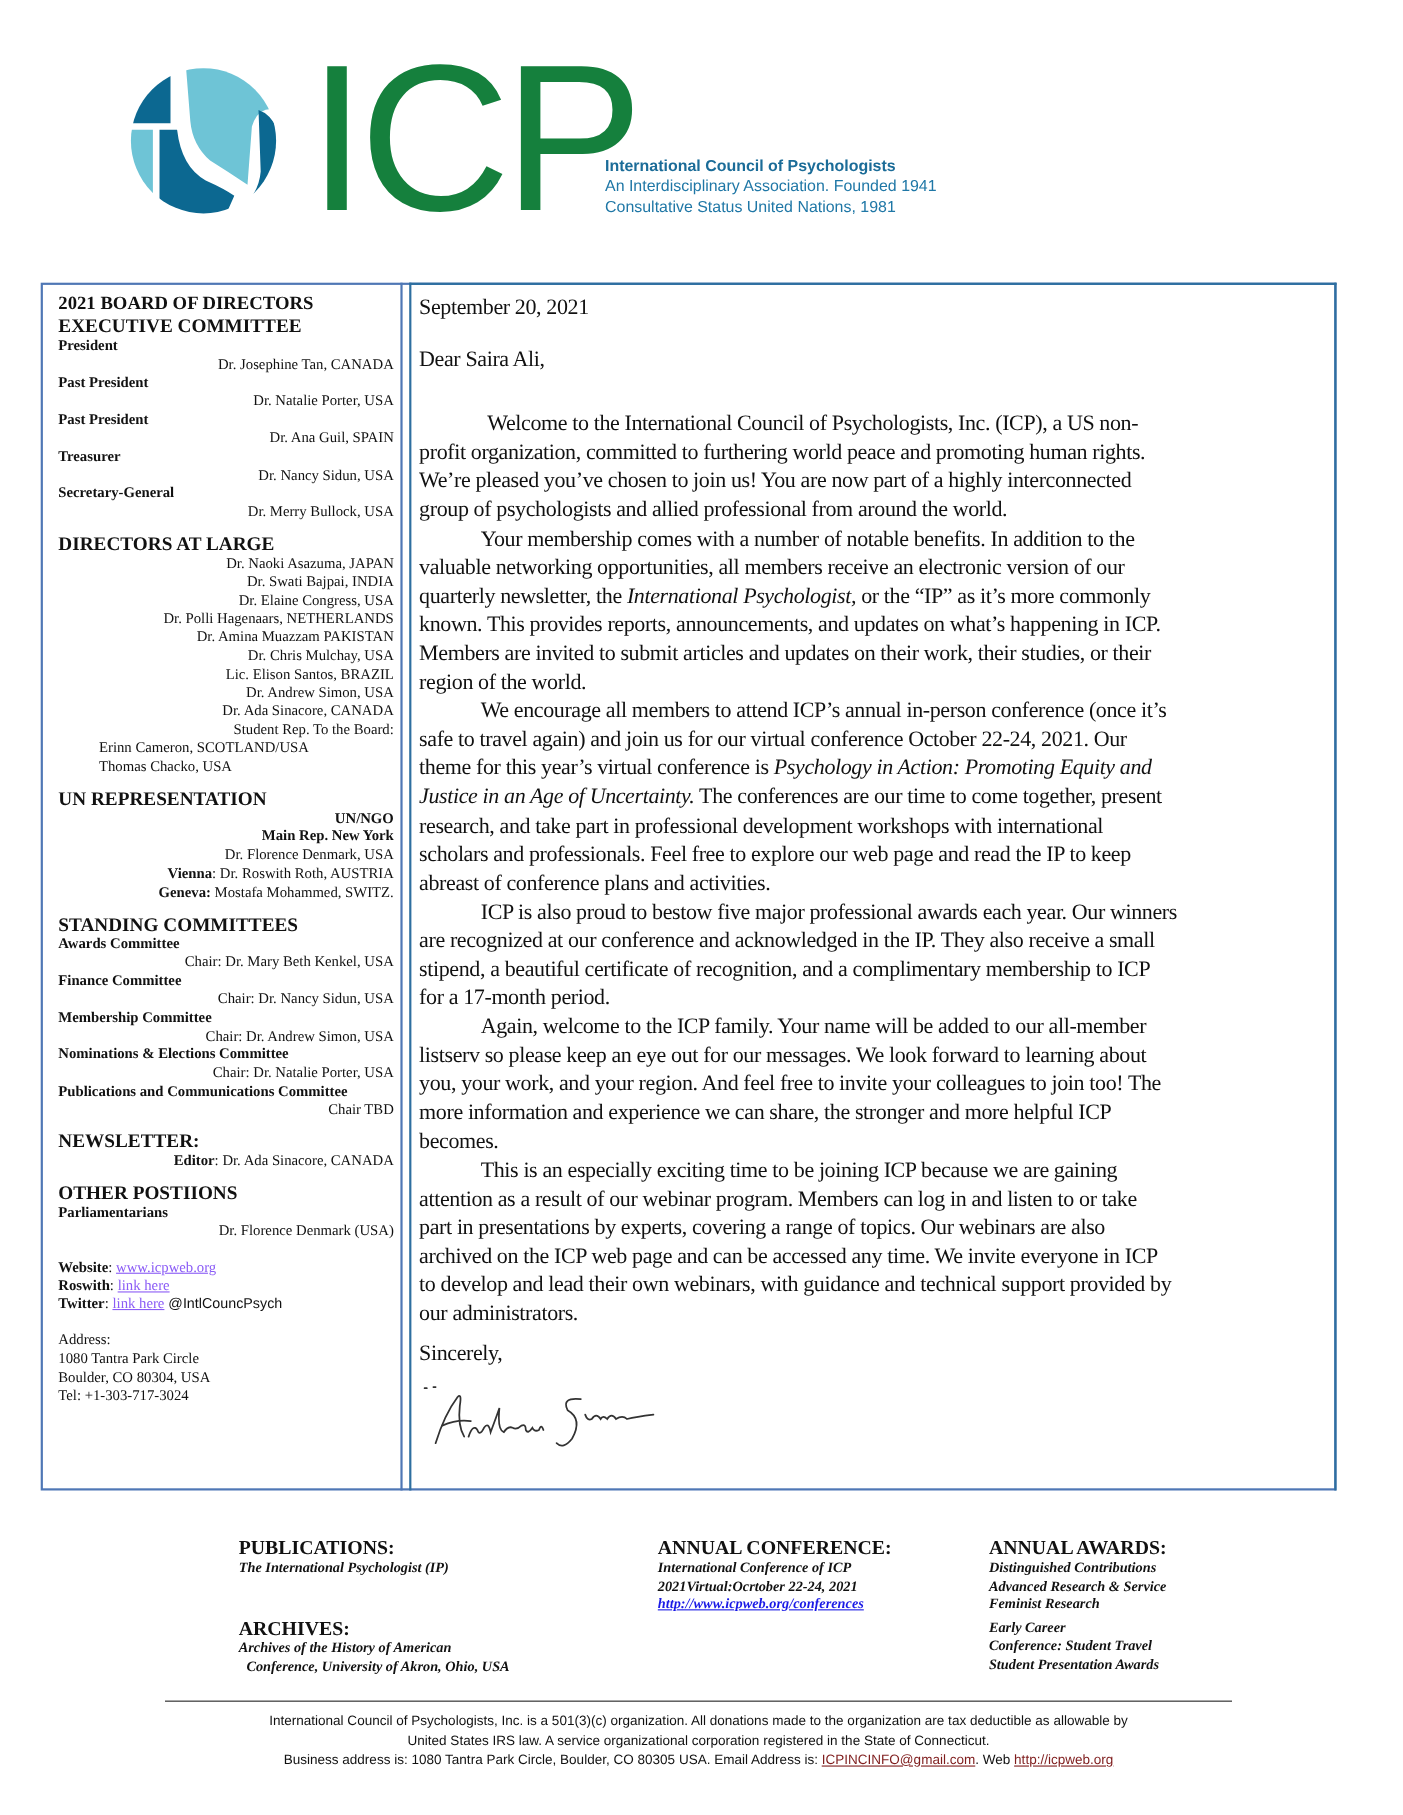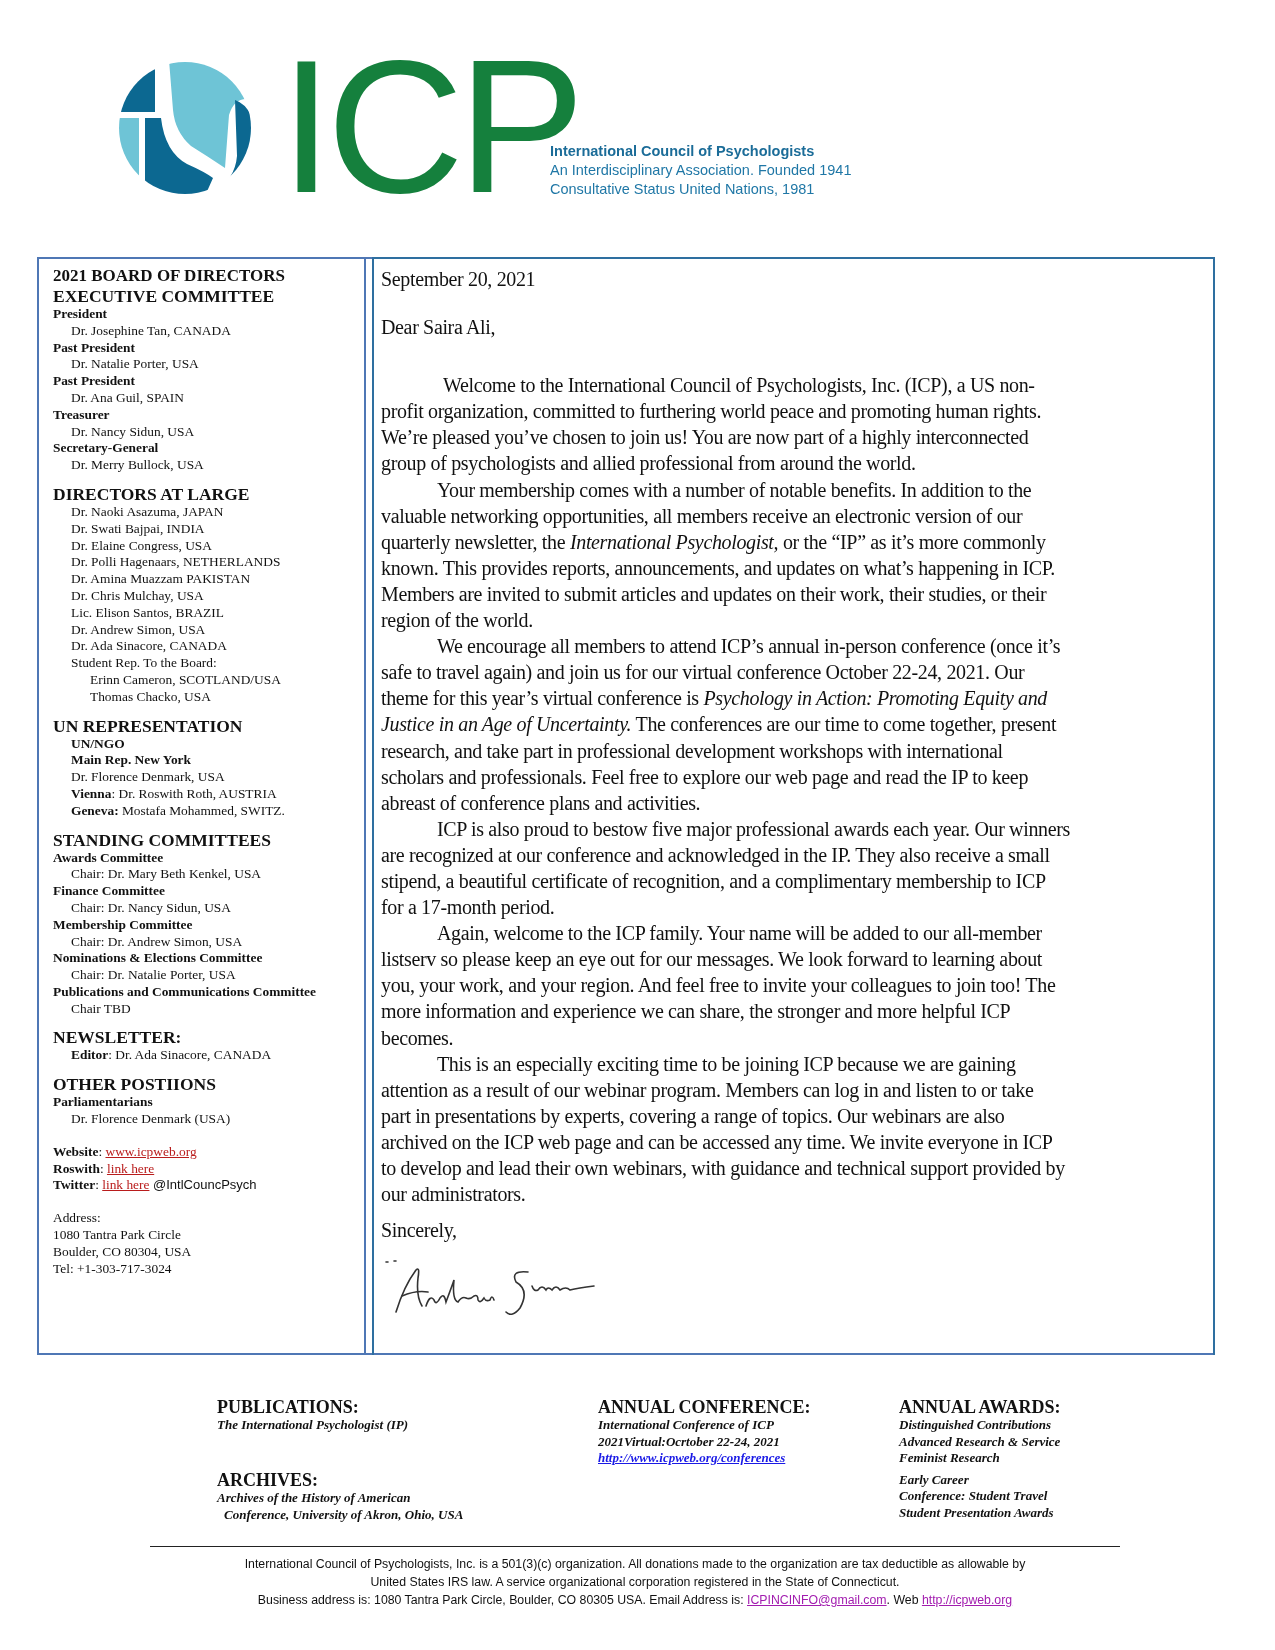--- a/index.html
+++ b/index.html
@@ -18,23 +18,23 @@
   #divider-2 { left:372px; top:257px; width:2px; height:1098px; background:#2e6fa0; }
   #right-top-line { left:372px; top:257px; width:843px; height:2px; background:#2e6fa0; }
   #right-edge { left:1213px; top:257px; width:2px; height:1098px; background:#2e6fa0; }
 
   
   #sidebar { left:53px; top:266px; width:305px; font-size:13.4px; line-height:16.8px; }
   #sidebar .title { font-weight:bold; font-size:17px; line-height:20px; }
   #sidebar .sec { font-weight:bold; font-size:17.5px; line-height:20px; }
   #sidebar .gap { height:10px; }
   #sidebar .role { font-weight:bold; }
-  #sidebar .ind { padding-left:18px; }
+  #sidebar .ind { padding-left:18px;text-align:right; }
   #sidebar .ind2 { padding-left:37px; }
-  #sidebar a { color:#b91c1c; text-decoration:underline; }
+  #sidebar a { color:#8b5cf6; text-decoration:underline; }
   #sidebar .sans { font-family:"Liberation Sans", sans-serif; font-size:13px; }
 
   
   #letter { left:381px; top:266px; width:830px; font-size:20px; line-height:26.1px; letter-spacing:-0.35px; }
   #letter .line { white-space:nowrap; }
   #letter .date { margin-bottom:22px; }
   #letter .greet { margin-bottom:32px; }
   #letter .ind { padding-left:56px; }
   #letter .ind-first { padding-left:62px; }
   #letter i { font-style:italic; }
@@ -46,21 +46,21 @@
   .fit { font-weight:bold; font-style:italic; font-size:13px; line-height:16.5px; }
   #pub { left:217px; top:1397px; }
   #arch { left:217px; top:1470px; }
   #conf { left:598px; top:1397px; }
   #awards { left:899px; top:1397px; }
   #awards .gap { height:5px; }
   #conf a { color:#1a1ae6; text-decoration:underline; }
 
   #footer-rule { left:150px; top:1546px; width:970px; height:1px; background:#222; }
   #legal { left:150px; top:1555px; width:970px; text-align:center; font-family:"Liberation Sans", sans-serif; font-size:12.3px; line-height:18px; color:#111; }
-  #legal a { color:#a21caf; text-decoration:underline; }
+  #legal a { color:#7f1d1d; text-decoration:underline; }
 </style>
 </head>
 <body>
 
 <svg id="logo-mark" class="abs" viewBox="0 0 136 136">
   <defs>
       <clipPath id="c">
         <ellipse cx="68" cy="68" rx="66" ry="66"></ellipse>
       </clipPath>
     </defs>

